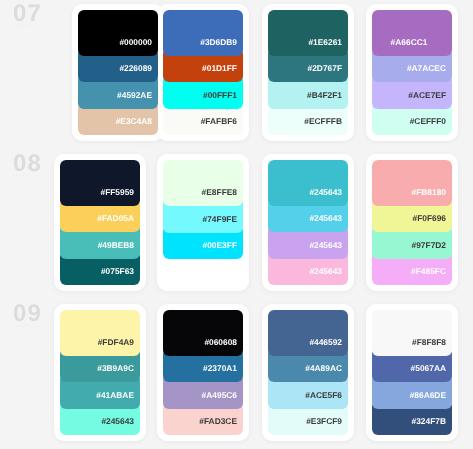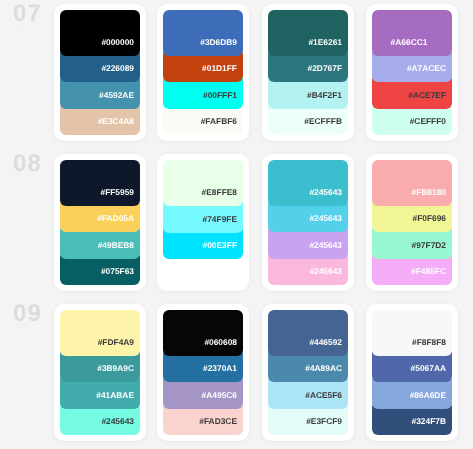--- a/index.html
+++ b/index.html
@@ -42,21 +42,21 @@
 </style>
 </head>
 <body>
 
 <div class="page" id="page">
     <div class="row" style="top: -1px;">
       <div class="rownum">
         <div class="num">07</div>
         <div class="sub">palette</div>
       </div>
-      <div class="card" style="left: 54px;">
+      <div class="card" style="left: 72px;">
         <div class="stack">
           <div class="band" style="background: rgb(0, 0, 0); height: 46px; z-index: 10;">
             <span class="hex" style="color: rgb(255, 255, 255);">#000000</span>
           </div>
           <div class="band" style="background: rgb(34, 96, 137); height: 34px; margin-top: -8px; z-index: 9;">
             <span class="hex" style="color: rgb(255, 255, 255);">#226089</span>
           </div>
           <div class="band" style="background: rgb(69, 146, 174); height: 35px; margin-top: -8px; z-index: 8;">
             <span class="hex" style="color: rgb(255, 255, 255);">#4592AE</span>
           </div>
@@ -98,21 +98,21 @@
         </div>
       </div>
       <div class="card" style="left: 366px;">
         <div class="stack">
           <div class="band" style="background: rgb(166, 108, 193); height: 46px; z-index: 10; justify-content: center;">
             <span class="hex" style="color: rgb(255, 255, 255);">#A66CC1</span>
           </div>
           <div class="band" style="background: rgb(167, 172, 236); height: 34px; margin-top: -8px; z-index: 9;">
             <span class="hex" style="color: rgb(255, 255, 255);">#A7ACEC</span>
           </div>
-          <div class="band" style="background: #ef4444; height: 35px; margin-top: -8px; z-index: 8;">
+          <div class="band" style="background: #c4b5fd; height: 35px; margin-top: -8px; z-index: 8;">
             <span class="hex" style="color: rgb(58, 58, 58);">#ACE7EF</span>
           </div>
           <div class="band" style="background: rgb(206, 255, 240); height: 34px; margin-top: -8px; z-index: 7;">
             <span class="hex" style="color: rgb(58, 58, 58);">#CEFFF0</span>
           </div>
         </div>
       </div>
     </div>
     <div class="row" style="top: 149px;">
       <div class="rownum">

